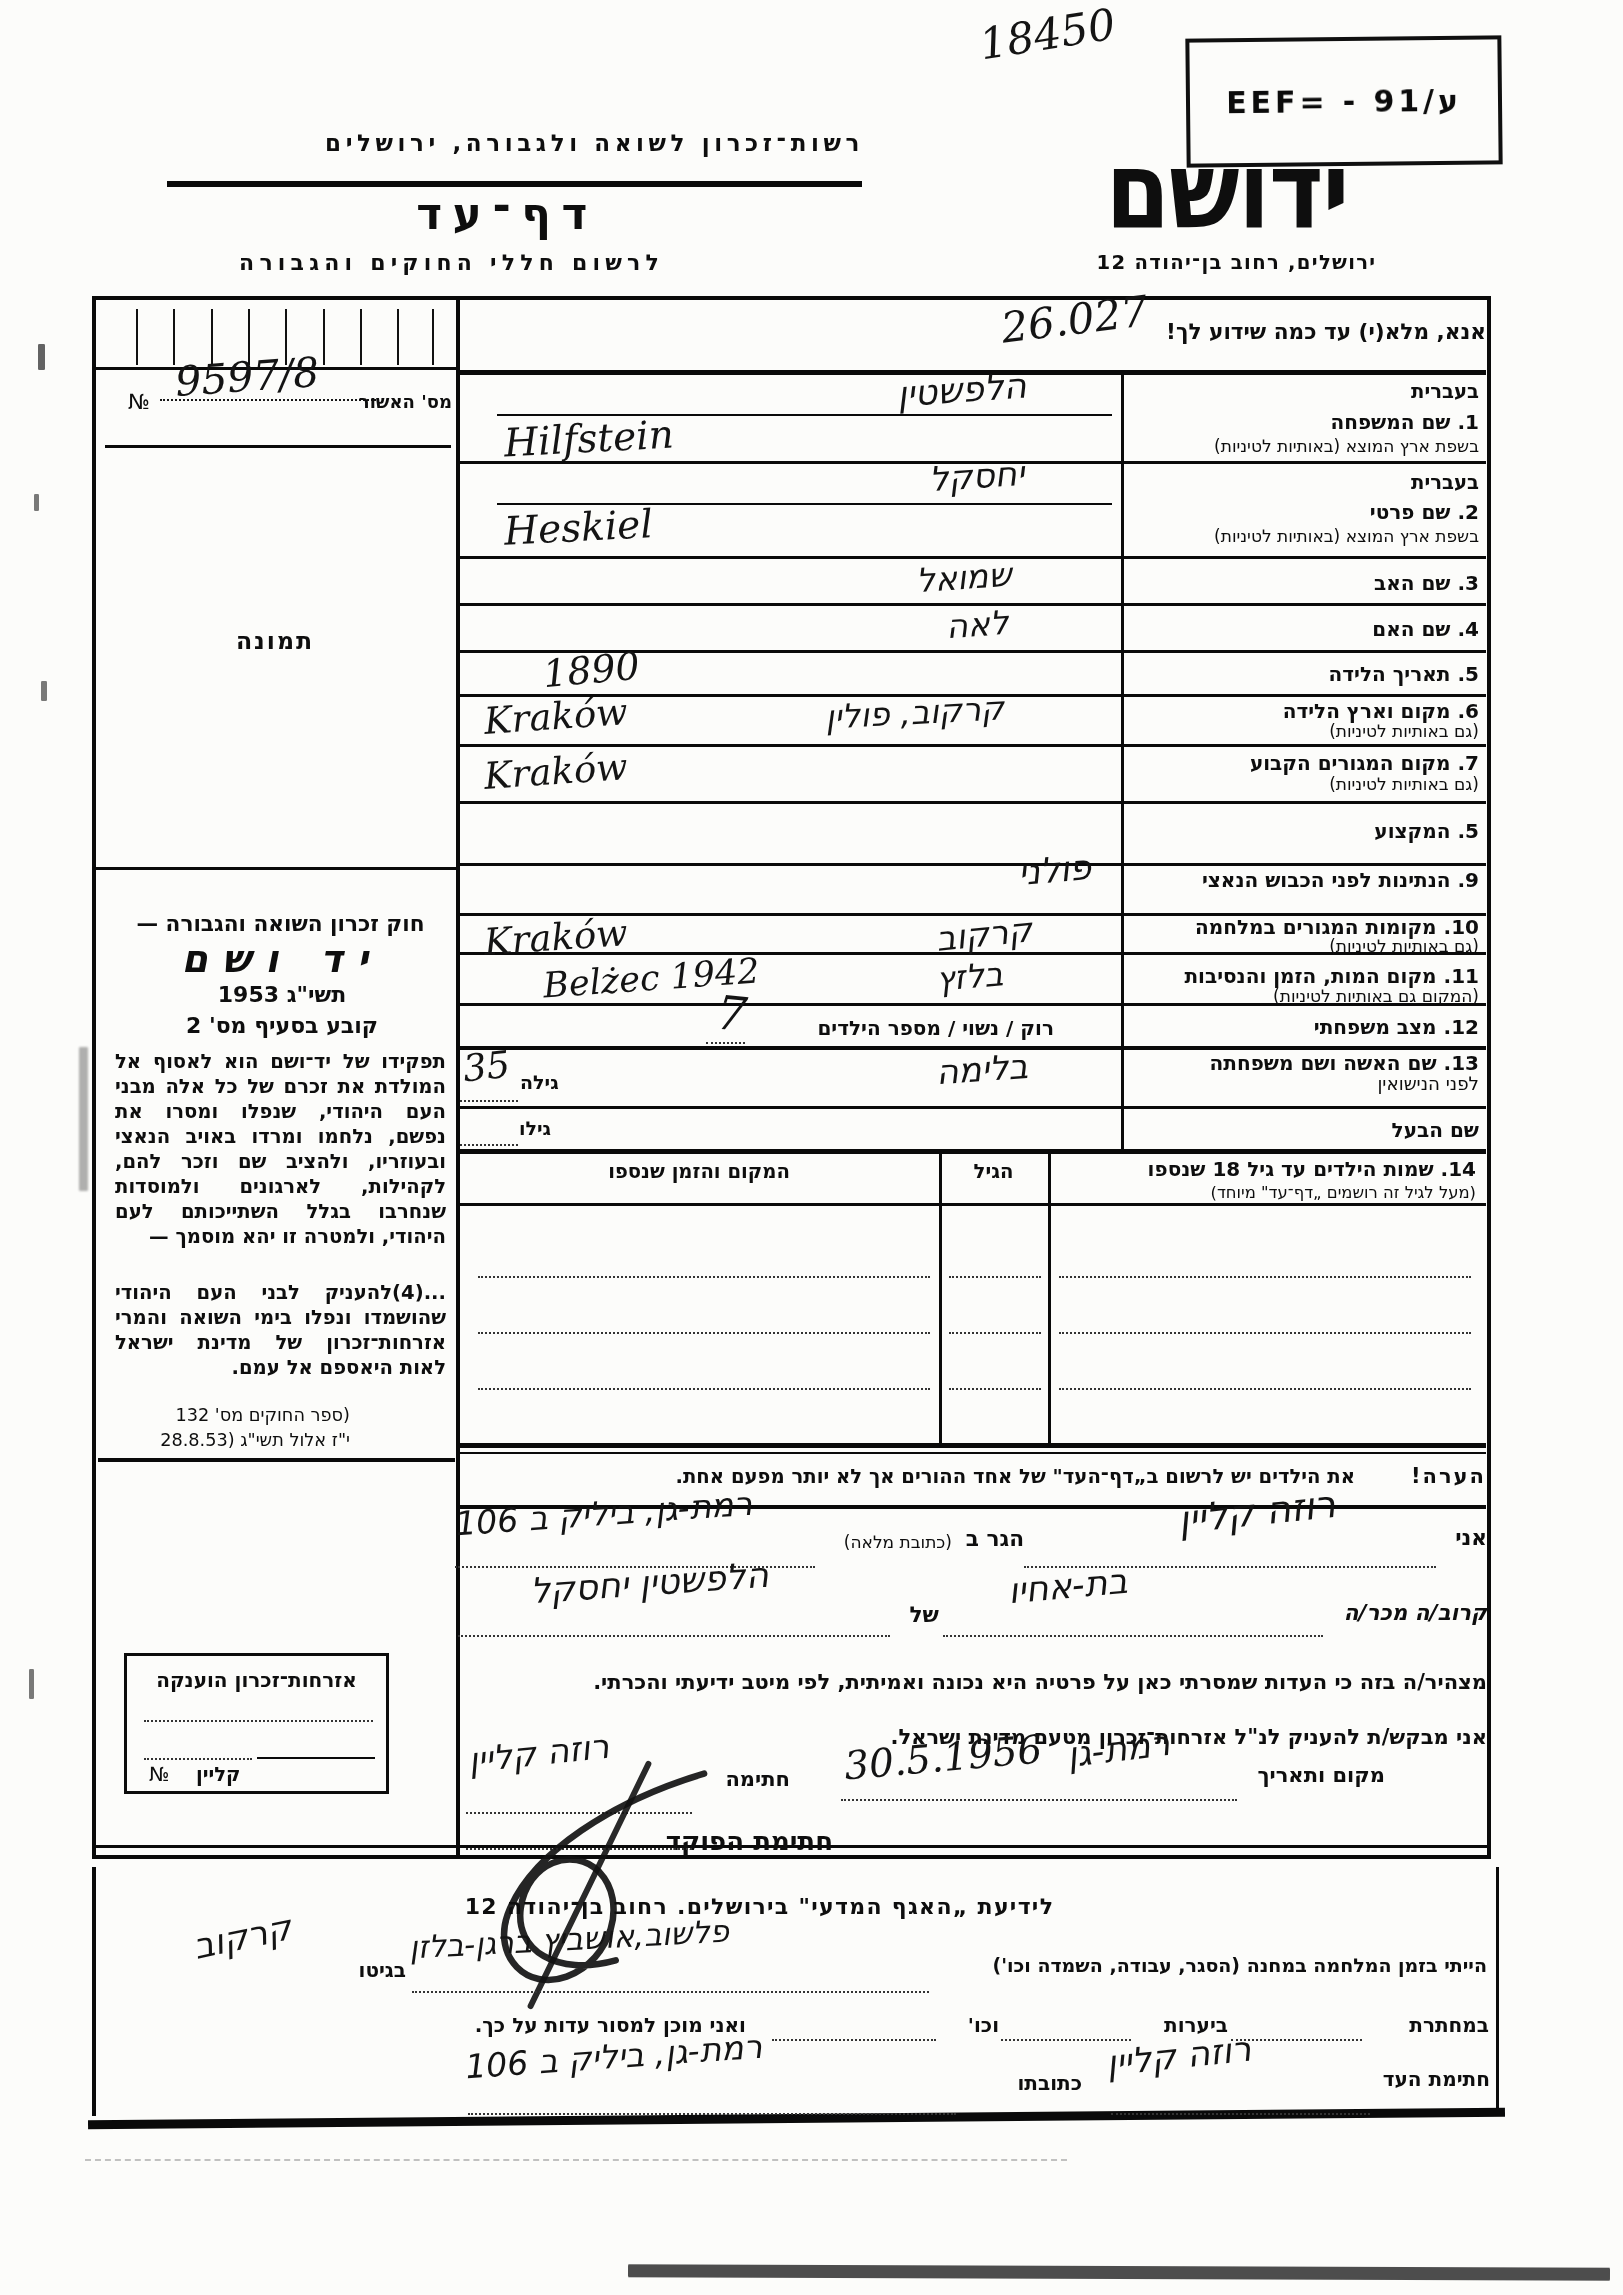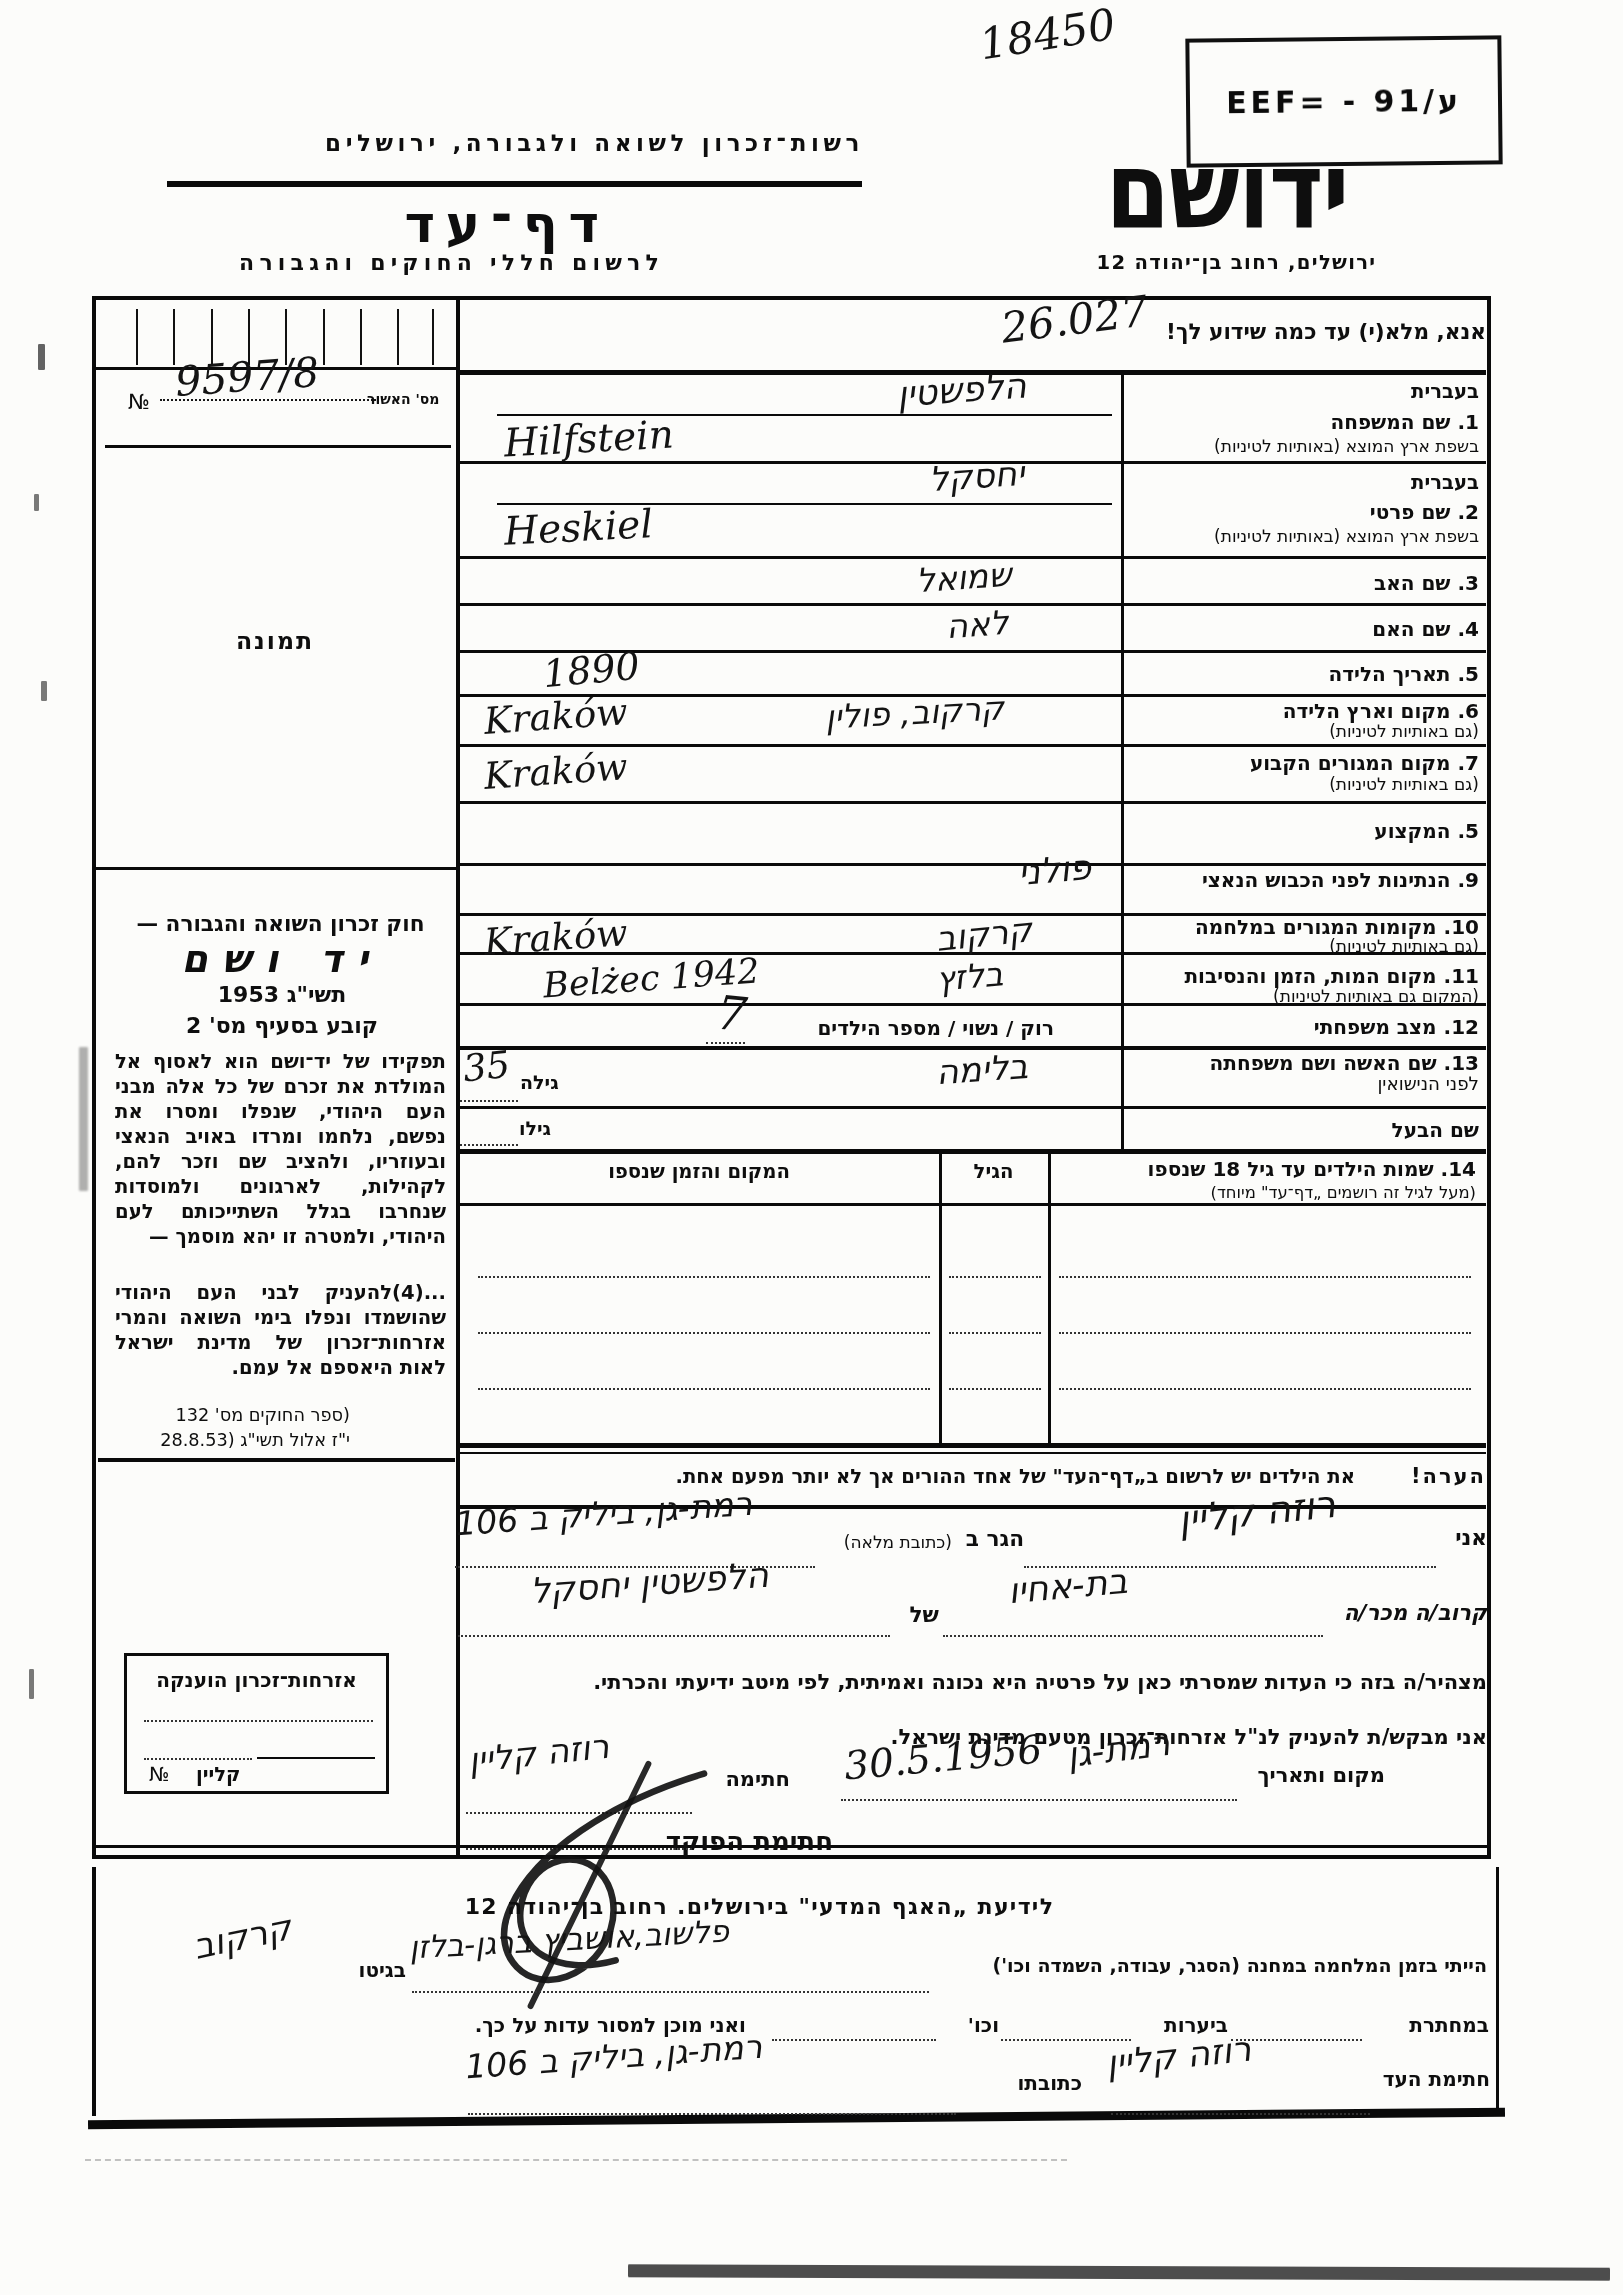--- a/index.html
+++ b/index.html
@@ -27,21 +27,21 @@
   }
   .logo-big{font-weight:900;letter-spacing:-1.3px;transform:scaleY(1.15);}
   .spk{background:#222;border-radius:1.3px;}
   svg{display:block;}
 </style>
 </head>
 <body>
 
 <div class="abs pr b nw" style="left:167px;top:130px;width:697px;text-align:right;font-size:23px;letter-spacing:4.6px;">רשות־זכרון לשואה ולגבורה, ירושלים</div>
 <div class="abs ln" style="left:167px;top:181px;width:695px;height:5.9px;"></div>
-<div class="abs pr b nw ctr" style="left:399px;top:194px;width:216px;font-size:52px;letter-spacing:10.5px;">דף־עד</div>
+<div class="abs pr b nw ctr" style="left:399px;top:188px;width:216px;font-size:44px;letter-spacing:10.5px;">דף־עד</div>
 <div class="abs pr b nw" style="left:255px;top:250px;width:409px;text-align:right;font-size:22px;letter-spacing:5.2px;">לרשום חללי החוקים והגבורה</div>
 
 <div class="abs hwl" style="left:979px;top:9.2px;font-size:43px;transform:rotate(-9deg);">18450</div>
 
 <div class="abs stamp" style="left:1186px;top:37px;width:308px;height:121px;">
   <span style="font-size:30px;font-weight:bold;letter-spacing:3.9px;direction:ltr;">EEF= - 91/ע</span>
 </div>
 
 <div class="abs pr nw logo-big ctr" style="left:1057px;top:137px;width:340px;font-size:93px;">ידושם</div>
 <div class="abs pr b nw" style="left:1073px;top:251px;width:327px;text-align:center;font-size:19.6px;letter-spacing:1.3px;">ירושלים, רחוב בן־יהודה 12</div>
@@ -60,21 +60,21 @@
 <div class="abs tick" style="left:285px;top:309px;"></div>
 <div class="abs tick" style="left:323px;top:309px;"></div>
 <div class="abs tick" style="left:360px;top:309px;"></div>
 <div class="abs tick" style="left:397px;top:309px;"></div>
 <div class="abs tick" style="left:432px;top:309px;"></div>
 <div class="abs ln" style="left:96px;top:367px;width:361px;height:3.3px;"></div>
 
 <div class="abs pr nw" style="left:128px;top:390px;font-size:21px;direction:ltr;">№</div>
 <div class="abs dt" style="left:160px;top:399px;width:216px;"></div>
 <div class="abs hwl" style="left:175px;top:353px;font-size:41px;transform:rotate(-4deg);">9597/8</div>
-<div class="abs pr b nw" style="left:367px;top:391px;width:85px;text-align:left;font-size:14px;">מס' האשור</div>
+<div class="abs pr b nw" style="left:367px;top:391px;width:85px;text-align:left;font-size:18px;">מס' האשור</div>
 <div class="abs ln" style="left:105px;top:445px;width:346px;height:2.6px;"></div>
 
 <div class="abs pr b nw ctr" style="left:216px;top:627px;width:118px;font-size:23.6px;letter-spacing:2px;">תמונה</div>
 <div class="abs ln" style="left:96px;top:867px;width:361px;height:3.3px;"></div>
 
 <div class="abs pr b nw ctr" style="left:115px;top:911px;width:331px;font-size:21.6px;">חוק זכרון השואה והגבורה —</div>
 <div class="abs pr nw ctr" style="left:164px;top:937px;width:236px;font-size:38px;font-weight:900;letter-spacing:14.4px;font-style:italic;">יד ושם</div>
 <div class="abs pr b nw ctr" style="left:164px;top:982px;width:236px;font-size:22px;">תשי"ג 1953</div>
 <div class="abs pr b nw ctr" style="left:164px;top:1013px;width:236px;font-size:22px;">קובע בסעיף מס' 2</div>
 <div class="abs pr b" style="left:115px;top:1049px;width:331px;font-size:19.6px;line-height:25px;text-align:justify;">תפקידו של יד־ושם הוא לאסוף אל המולדת את זכרם של כל אלה מבני העם היהודי, שנפלו ומסרו את נפשם, נלחמו ומרדו באויב הנאצי ובעוזריו, ולהציב שם וזכר להם, לקהילות, לארגונים ולמוסדות שנחרבו בגלל השתייכותם לעם היהודי, ולמטרה זו יהא מוסמך —</div>

